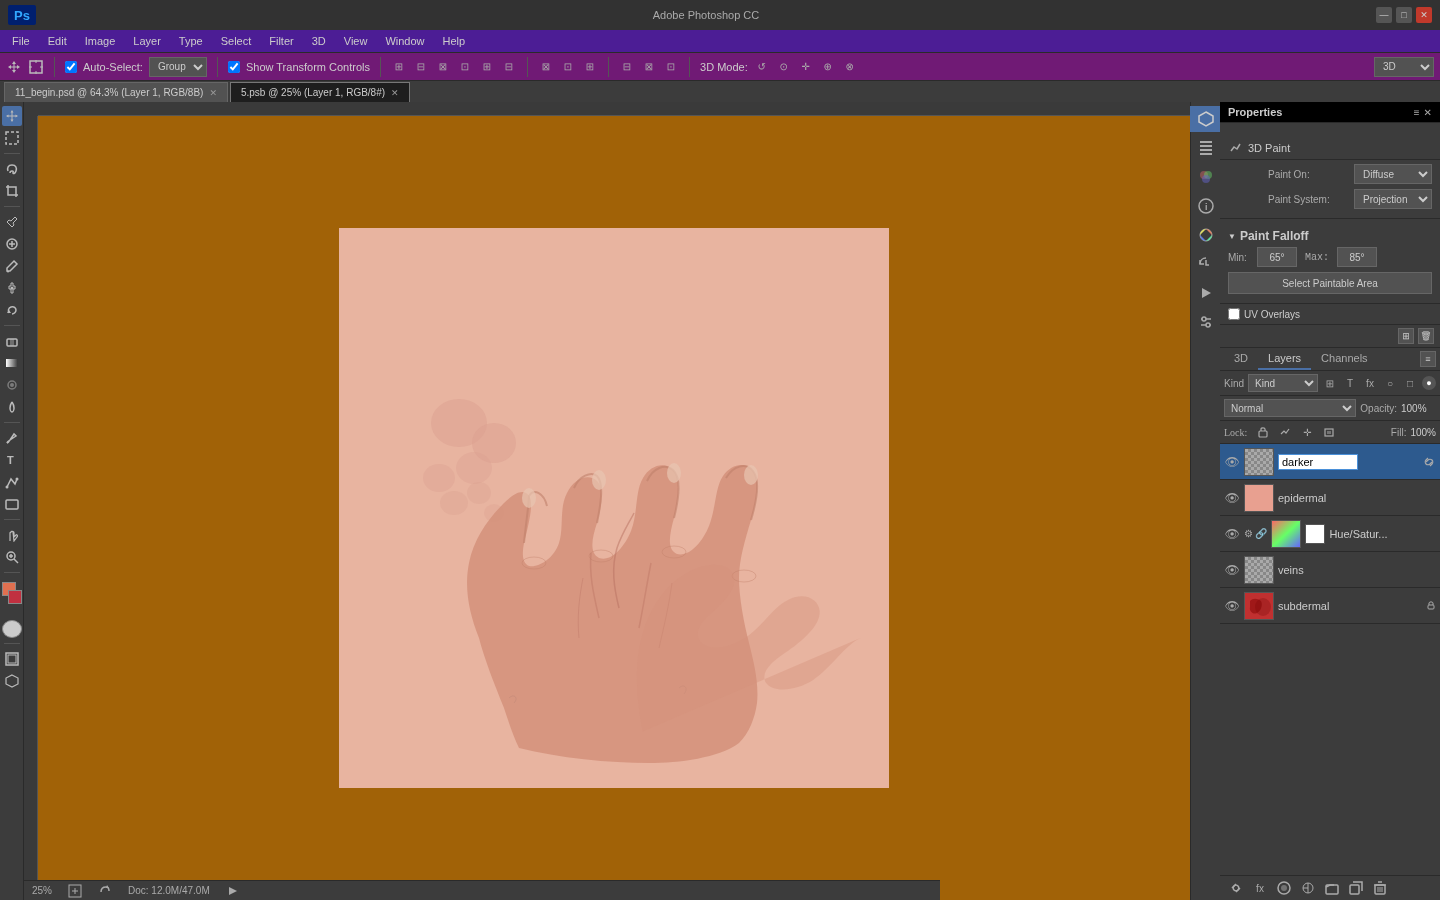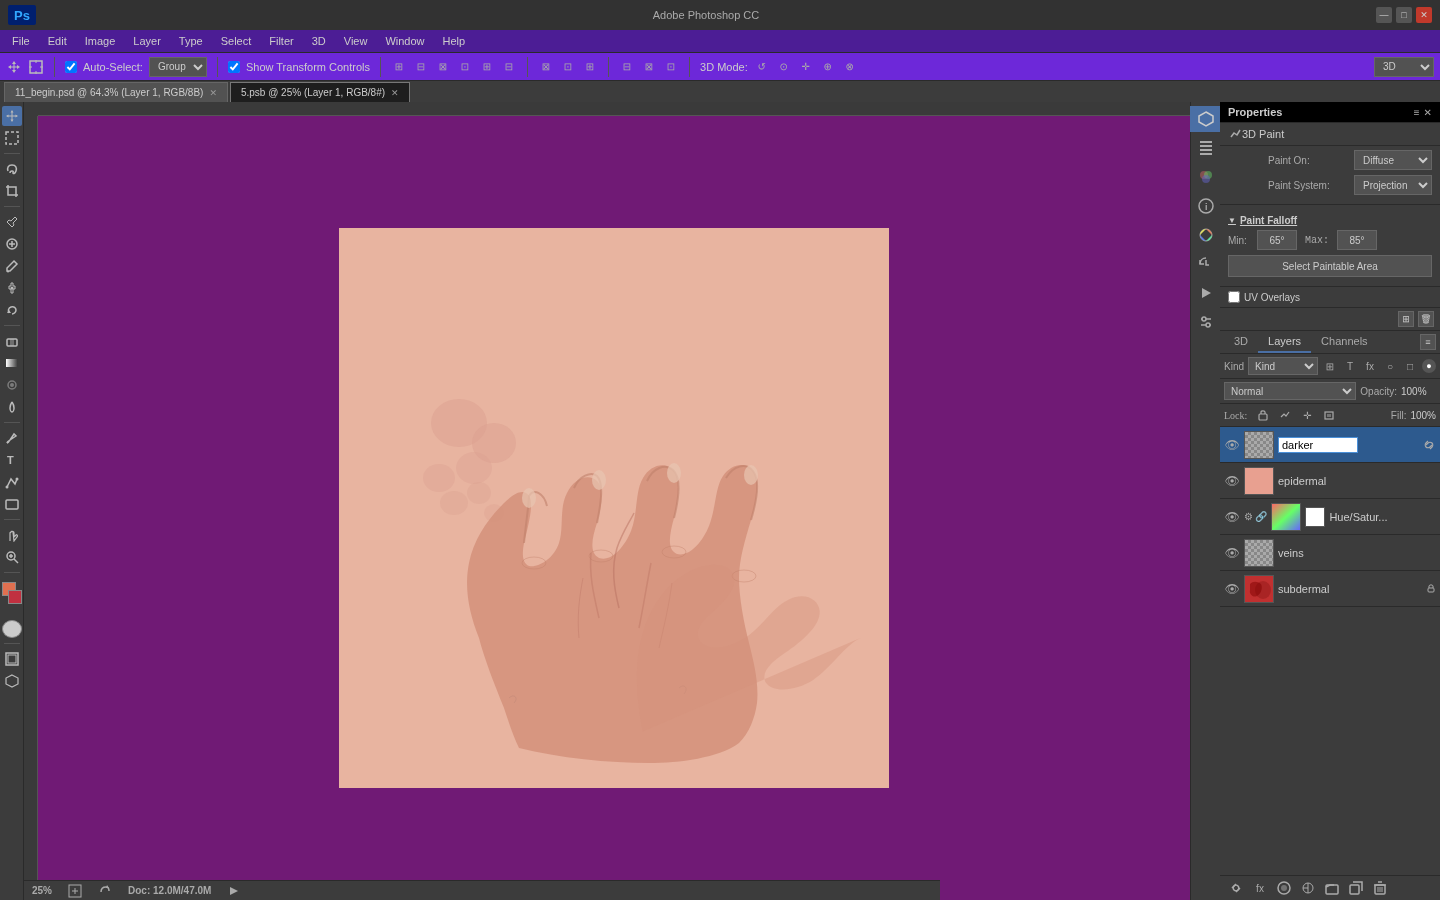--- a/index.html
+++ b/index.html
@@ -73,21 +73,21 @@
     .menu-item {
       padding: 2px 8px;
       font-size: 11px;
       color: #ccc;
       cursor: pointer;
     }
 
     
     #options-bar {
       height: 28px;
-      background: #6d28d9;
+      background: #701a75;
       border-top: 1px solid #2a2a2a;
       display: flex;
       align-items: center;
       padding: 0 6px;
       gap: 6px;
     }
     .options-select {
       height: 20px;
       background: #525252;
       border: 1px solid #666;
@@ -195,24 +195,23 @@
       position: absolute;
       top: 8px;
       left: 6px;
       border: 1px solid #888;
       cursor: pointer;
     }
 
     
     #canvas-area {
       flex: 1;
-      background: #701a75;
+      background: #a16207;
       position: relative;
       overflow: hidden;
-      font-weight: bold;
     }
     #canvas-ruler-top {
       position: absolute;
       top: 0;
       left: 14px;
       right: 0;
       height: 14px;
       background: #3a3a3a;
       border-bottom: 1px solid #555;
     }
@@ -301,28 +300,27 @@
     .panel-select {
       flex: 1;
       height: 20px;
       background: #525252;
       border: 1px solid #666;
       color: #ccc;
       font-size: 10px;
       padding: 0 4px;
     }
     .section-header {
-      font-size: 10px;
+      font-size: 12px;
       color: #ccc;
       font-weight: bold;
       margin: 6px 0 4px 0;
       display: flex;
       align-items: center;
       gap: 4px;
-      text-decoration: underline;
     }
     .section-header::before {
       content: '▼';
       font-size: 8px;
     }
     .paint-falloff-row {
       display: flex;
       align-items: center;
       gap: 4px;
       margin-bottom: 5px;
@@ -1094,21 +1092,21 @@
       <div id="properties-and-layers">
 
         <div class="prop-panel-header">
           <span class="prop-panel-title">Properties</span>
           <div class="prop-panel-icons">
             <span class="prop-panel-icon">≡</span>
             <span class="prop-panel-icon">✕</span>
           </div>
         </div>
 
-        <div style="padding:4px 8px;display:flex;align-items:center;gap:0;border-bottom:1px solid #2a2a2a;">
+        <div style="padding:4px 8px;display:flex;align-items:center;gap:6px;border-bottom:1px solid #2a2a2a;margin-top:14px;">
           <svg width="14" height="14" viewBox="0 0 14 14">
               <path d="M3 10 L6 6 L9 8 L12 3" fill="none" stroke="#aaa" stroke-width="1.5"></path>
             </svg>
           <span style="font-size:11px;color:#ccc;">3D Paint</span>
         </div>
 
         <div style="padding:4px 8px;border-bottom:1px solid #2a2a2a;">
           <div class="panel-row">
             <span class="panel-label">Paint On:</span>
             <select class="panel-select">

